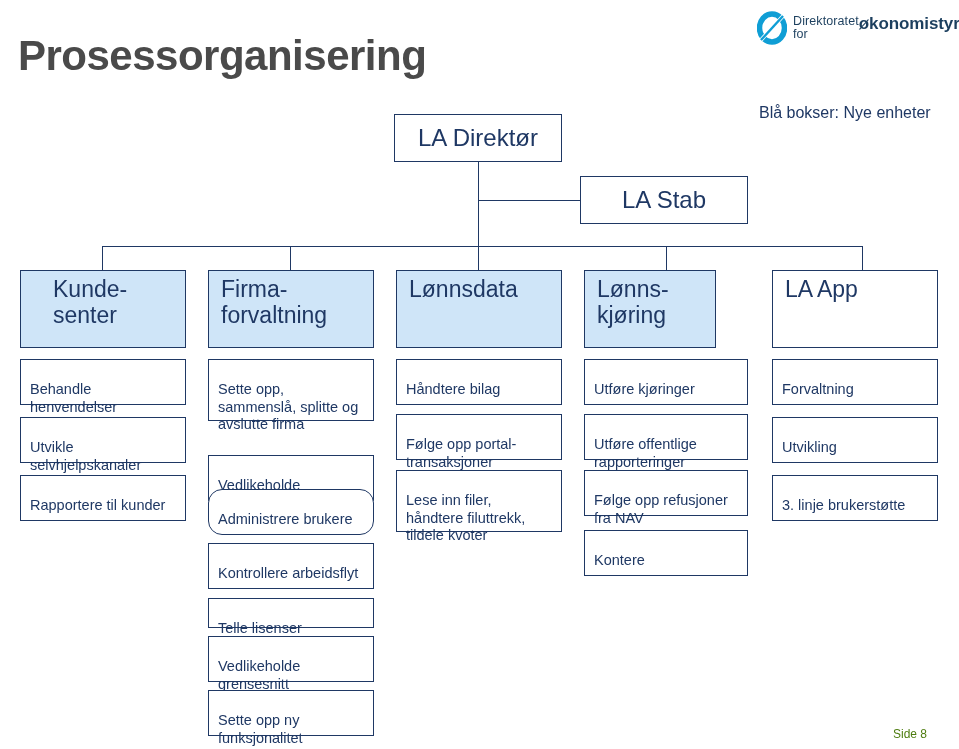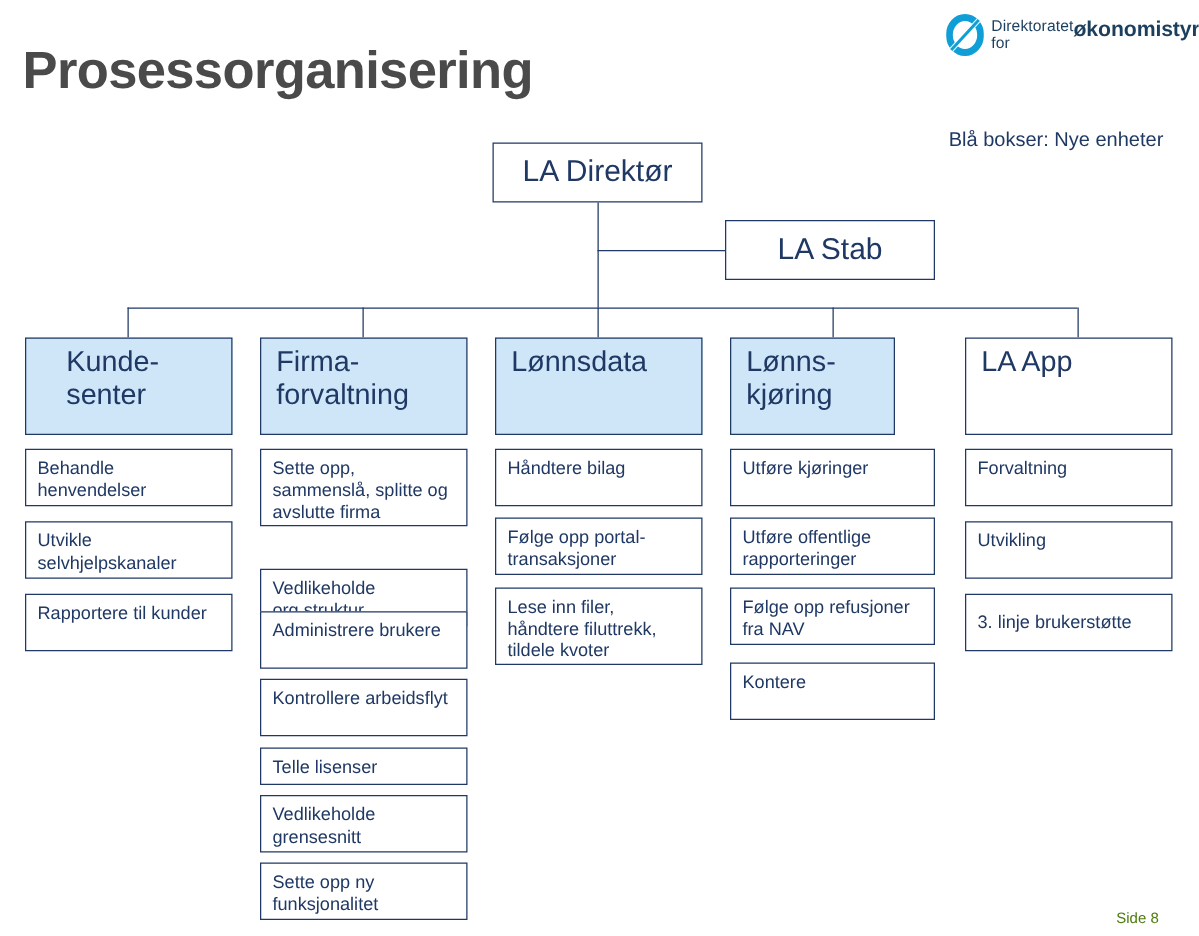--- a/index.html
+++ b/index.html
@@ -94,21 +94,21 @@
     line-height: 1.12;
   }
   .box.unit.white {
     background: #ffffff;
   }
   .box.unit .label {
     margin-top: 2px;
   }
   .box.task {
     font-size: 14.5px;
-    padding: 7px 9px 6px 9px;
+    padding: 21px 9px 6px 9px;
     align-items: flex-start;
     line-height: 1.22;
     background: #ffffff;
   }
 
   
   .conn {
     position: absolute;
     background: #1f3864;
   }
@@ -181,21 +181,21 @@
 
   <div class="box unit" style="left:208px; top:270px; width:166px; height:78px;">
     <span class="label"><span>Firma-</span><br><span>forvaltning</span></span>
   </div>
   <div class="box task" style="left:208px; top:359px; width:166px; height:62px;">
     <span>Sette opp, sammenslå, splitte og avslutte firma</span>
   </div>
   <div class="box task" style="left:208px; top:431px; width:166px; height:46px;margin-top:24px;">
     <span>Vedlikeholde org.struktur</span>
   </div>
-  <div class="box task" style="left:208px; top:489px; width:166px; height:46px;">
+  <div class="box task" style="left:208px; top:489px; width:166px; height:46px;border-radius:14px;">
     <span>Administrere brukere</span>
   </div>
   <div class="box task" style="left:208px; top:543px; width:166px; height:46px;">
     <span>Kontrollere arbeidsflyt</span>
   </div>
   <div class="box task" style="left:208px; top:598px; width:166px; height:30px;">
     <span>Telle lisenser</span>
   </div>
   <div class="box task" style="left:208px; top:636px; width:166px; height:46px;">
     <span>Vedlikeholde grensesnitt</span>

